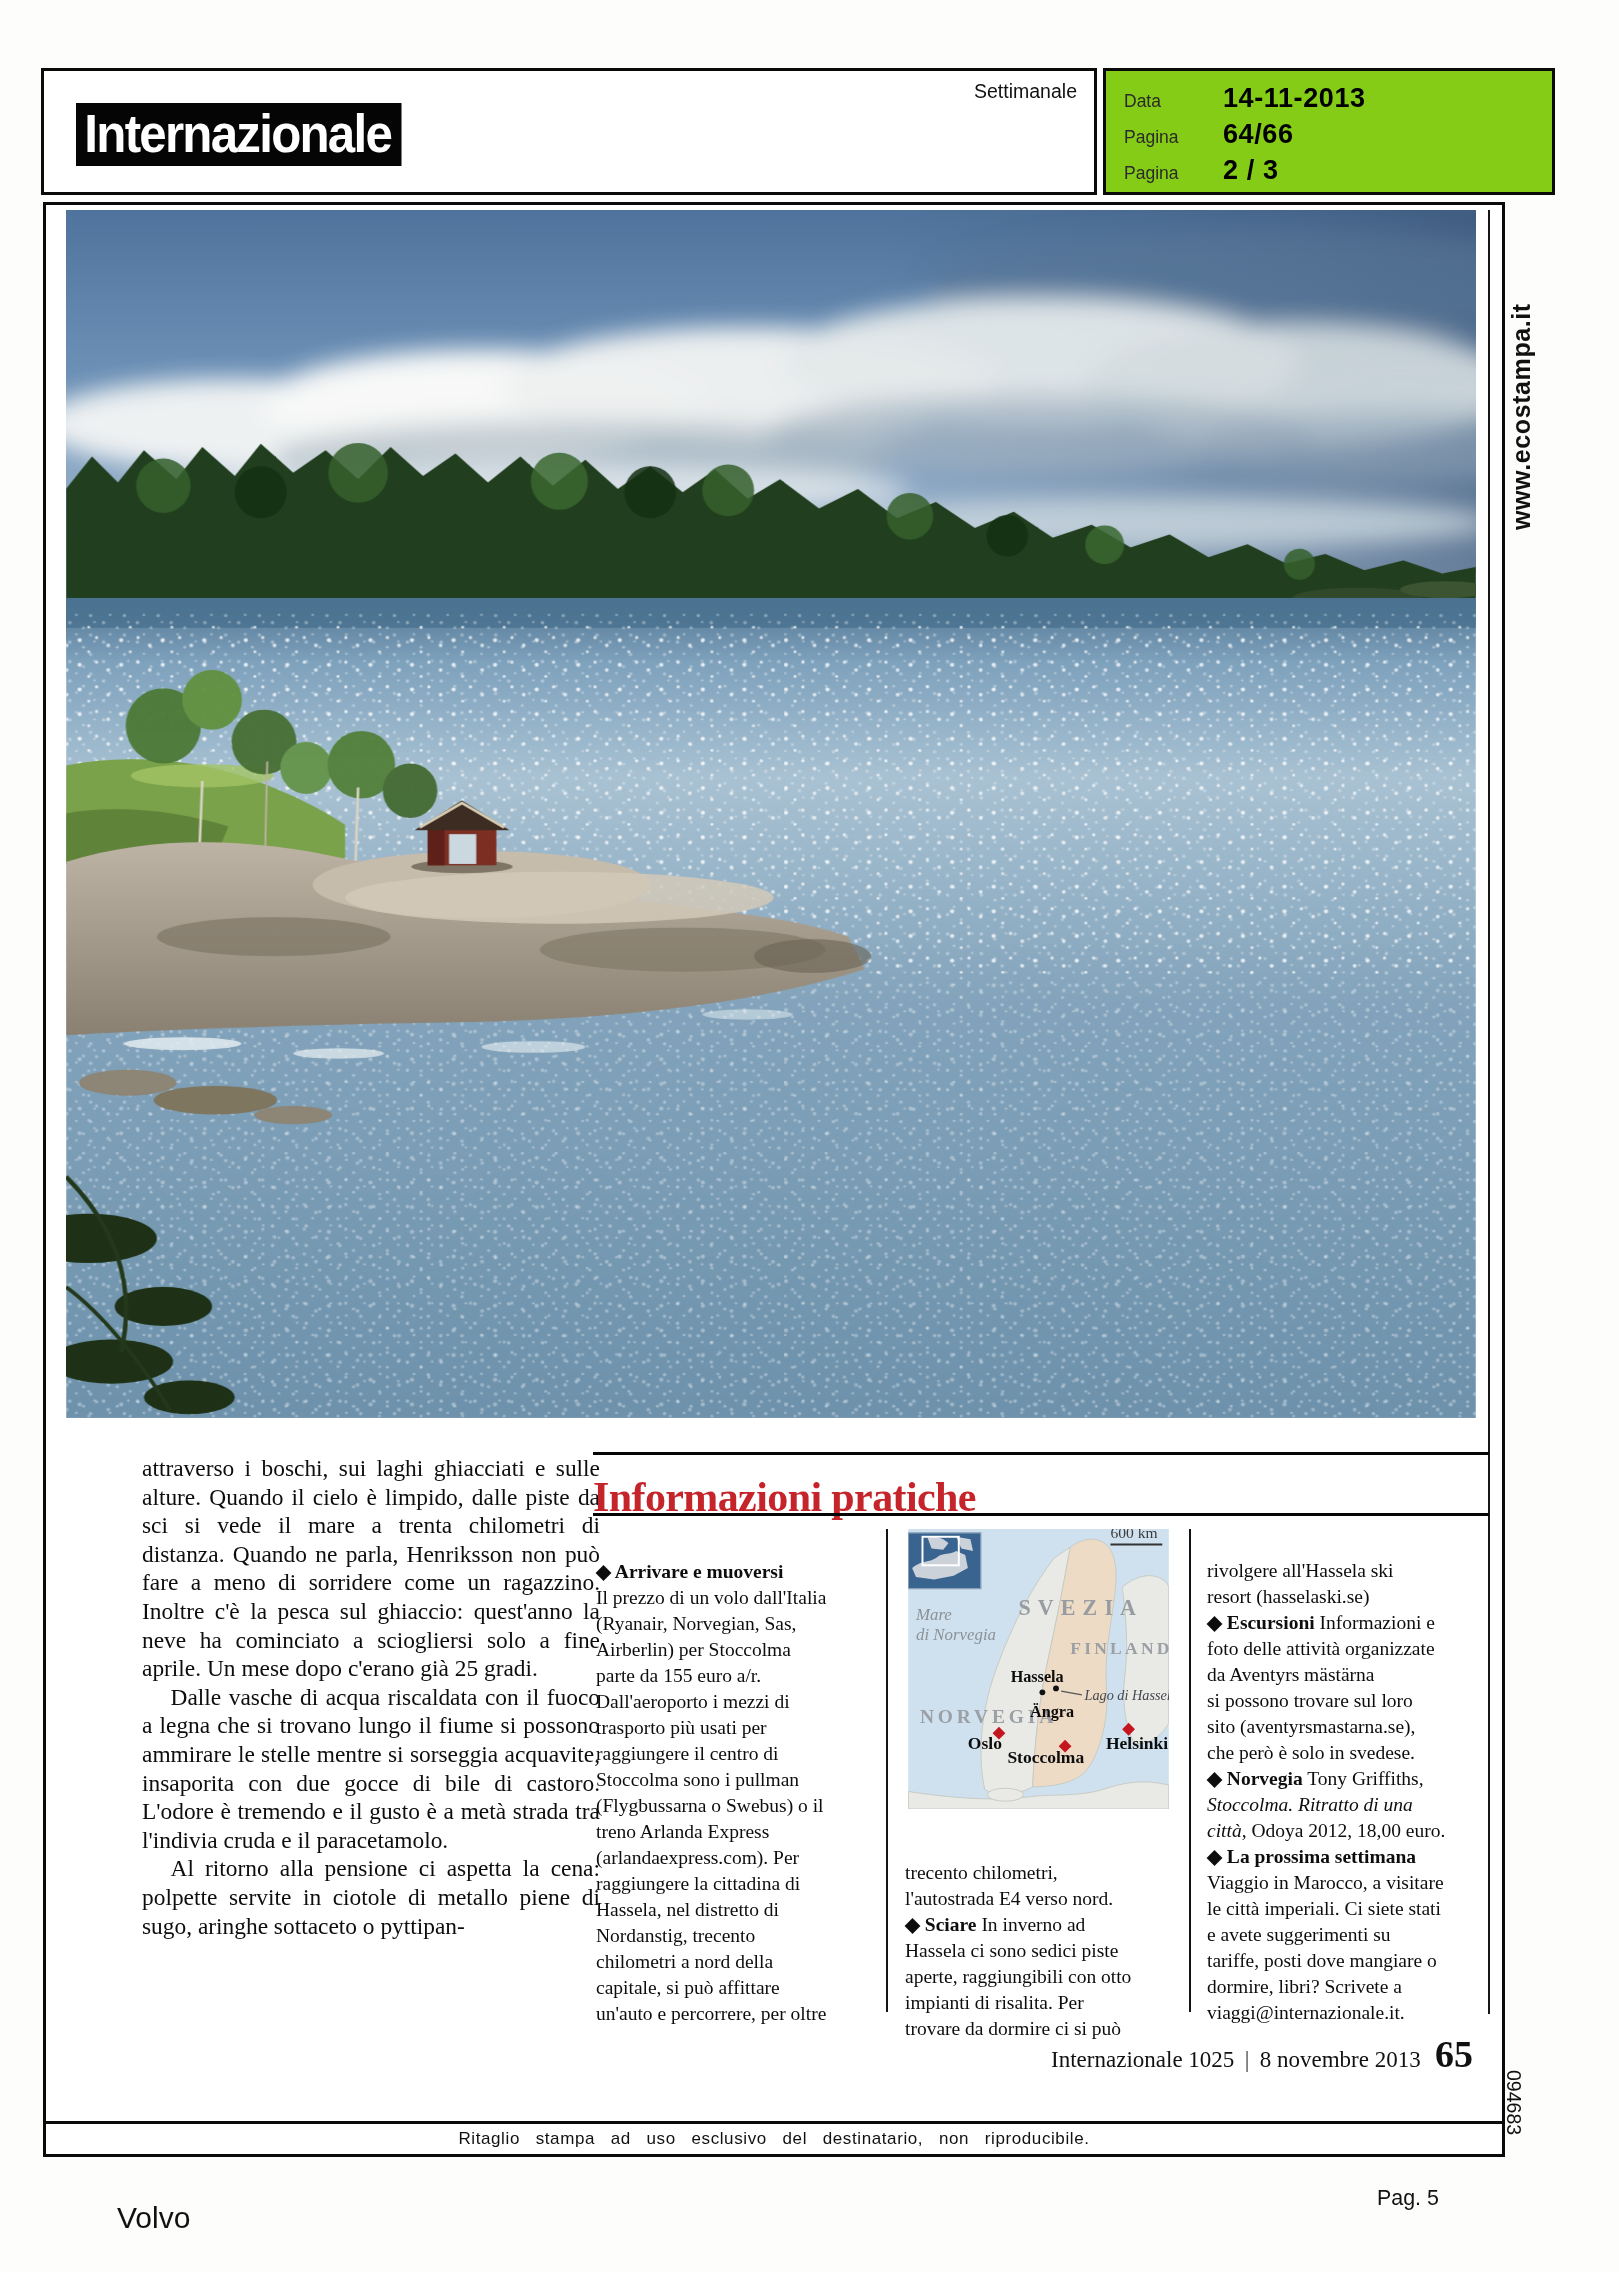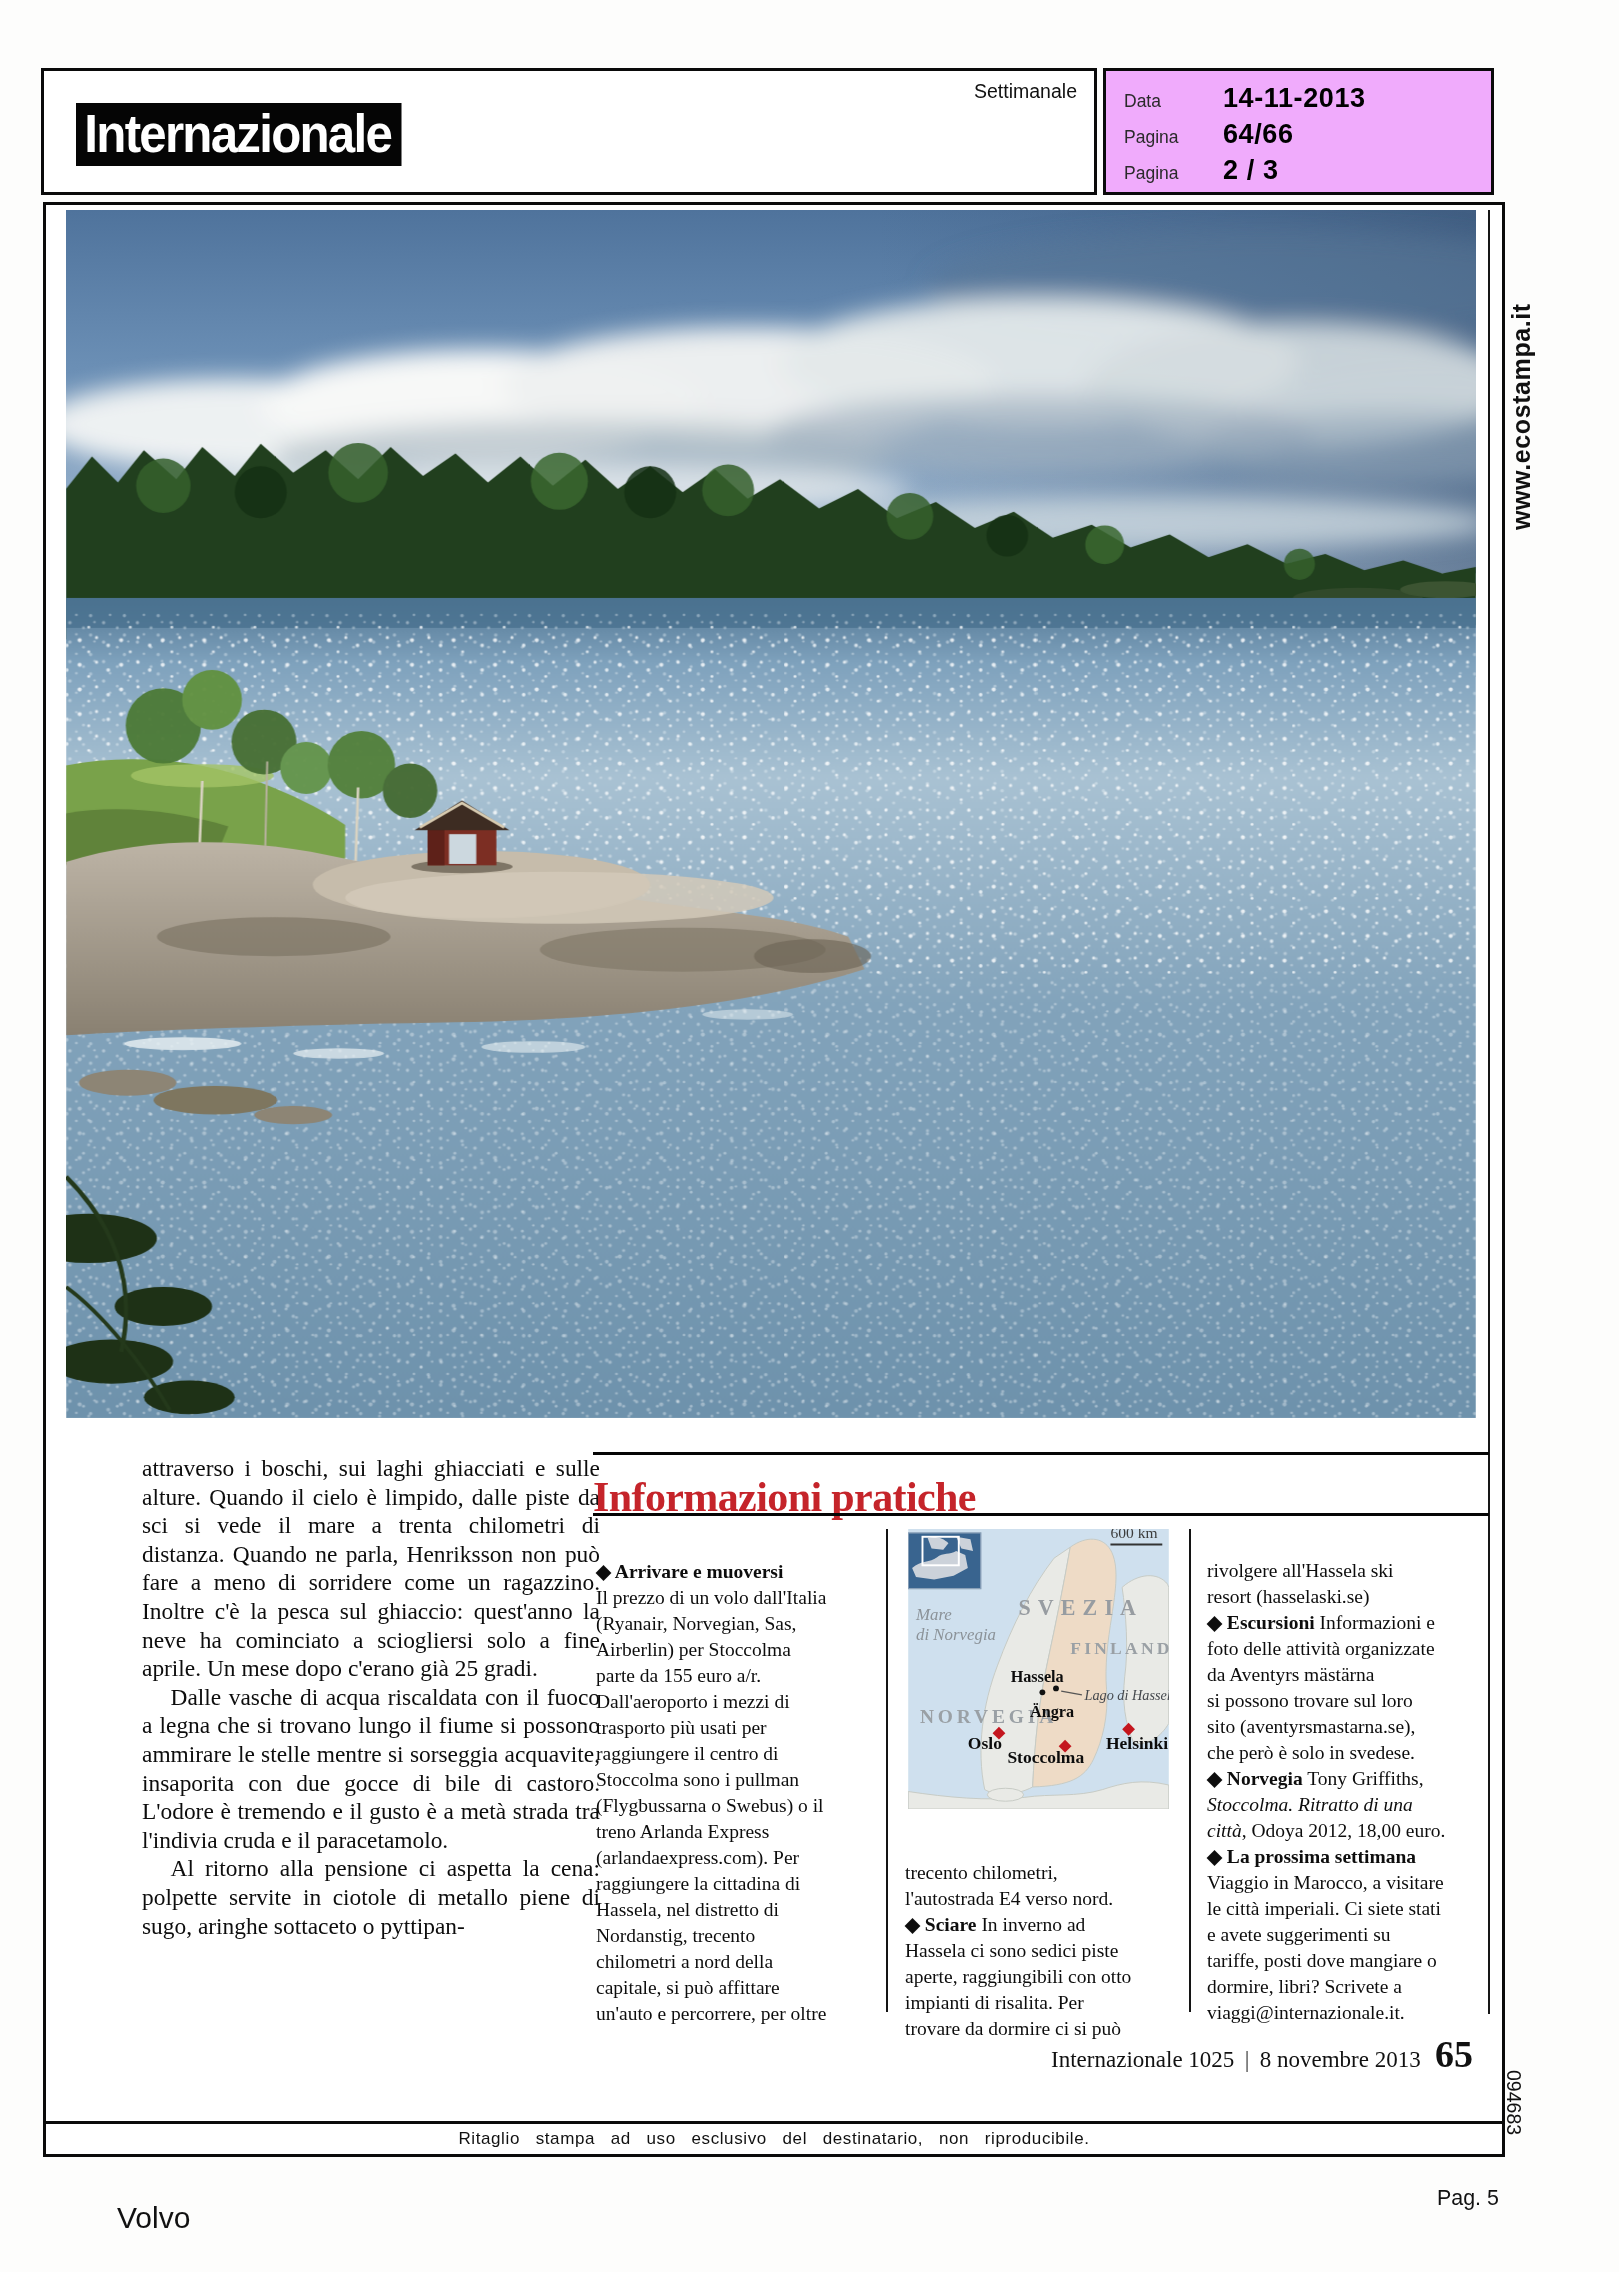--- a/index.html
+++ b/index.html
@@ -2,21 +2,21 @@
 <html style="font-size:10.4px"><head>
 <meta charset="utf-8">
 <style>
   html,body{margin:0;padding:0;background:#ffffff;}
   #page{position:relative;width:1620px;height:2273px;background:#fdfdfc;overflow:hidden;
         font-family:"Liberation Serif", serif;color:#111;}
   .abs{position:absolute;}
 
   
   .hdr-left{left:41px;top:68px;width:1056px;height:127px;border:3.9px solid #0a0a0a;background:#fff;box-sizing:border-box;}
-  .hdr-right{left:1103px;top:68px;width:391px;height:127px;border:3.9px solid #0a0a0a;background:#f0abfc;box-sizing:border-box;}
+  .hdr-right{left:1103px;top:68px;width:452px;height:127px;border:3.9px solid #0a0a0a;background:#84cc16;box-sizing:border-box;}
   .masthead{left:32px;top:32px;background:#050505;color:#fff;padding:2.6px 11.7px 5.2px 9px;
             font-family:"Liberation Sans", sans-serif;font-weight:bold;font-size:53px;line-height:55px;
             letter-spacing:-1.9px;transform:scaleX(.93);transform-origin:left center;white-space:nowrap;}
   .periodicity{right:17px;top:9px;font-family:"Liberation Sans", sans-serif;font-size:19.5px;}
   .drow{left:18px;display:flex;align-items:baseline;font-family:"Liberation Sans", sans-serif;}
   .drow .lab{width:99px;font-size:17.5px;color:#2a2a2a;}
   .drow .val{font-size:27px;font-weight:bold;letter-spacing:0.6px;color:#000;}
 
   
   .frame{left:43px;top:202px;width:1462px;height:1955px;border:3.9px solid #0a0a0a;background:#fff;box-sizing:border-box;}
@@ -46,21 +46,21 @@
   .strip{left:0;right:0;bottom:0;height:30px;border-top:3.2px solid #0a0a0a;
          font-family:Liberation Sans, sans-serif;font-size:17px;letter-spacing:0.6px;word-spacing:10.4px;
          display:flex;align-items:center;justify-content:center;background:#fff;}
 
   
   .eco-vert{left:1507px;top:211px;height:319px;width:31px;writing-mode:vertical-rl;transform:rotate(180deg);
             font-family:"Liberation Sans", sans-serif;font-size:25px;font-weight:600;letter-spacing:0.6px;}
   .code-vert{left:1502px;top:2070px;height:65px;width:23.4px;writing-mode:vertical-rl;
              font-family:"Liberation Sans", sans-serif;font-size:19.5px;color:#111;}
   .advertiser{left:117px;top:2201px;font-family:"Liberation Sans", sans-serif;font-size:30px;letter-spacing:0px;}
-  .pagref{left:1437px;top:2186px;font-family:"Liberation Sans", sans-serif;font-size:21.4px;}
+  .pagref{left:1377px;top:2186px;font-family:"Liberation Sans", sans-serif;font-size:21.4px;}
 
   svg text{font-family:"Liberation Serif", serif;}
 </style>
 </head>
 <body>
 
 <div id="page">
 
   <div class="abs hdr-left">
     <div class="abs masthead">Internazionale</div>

